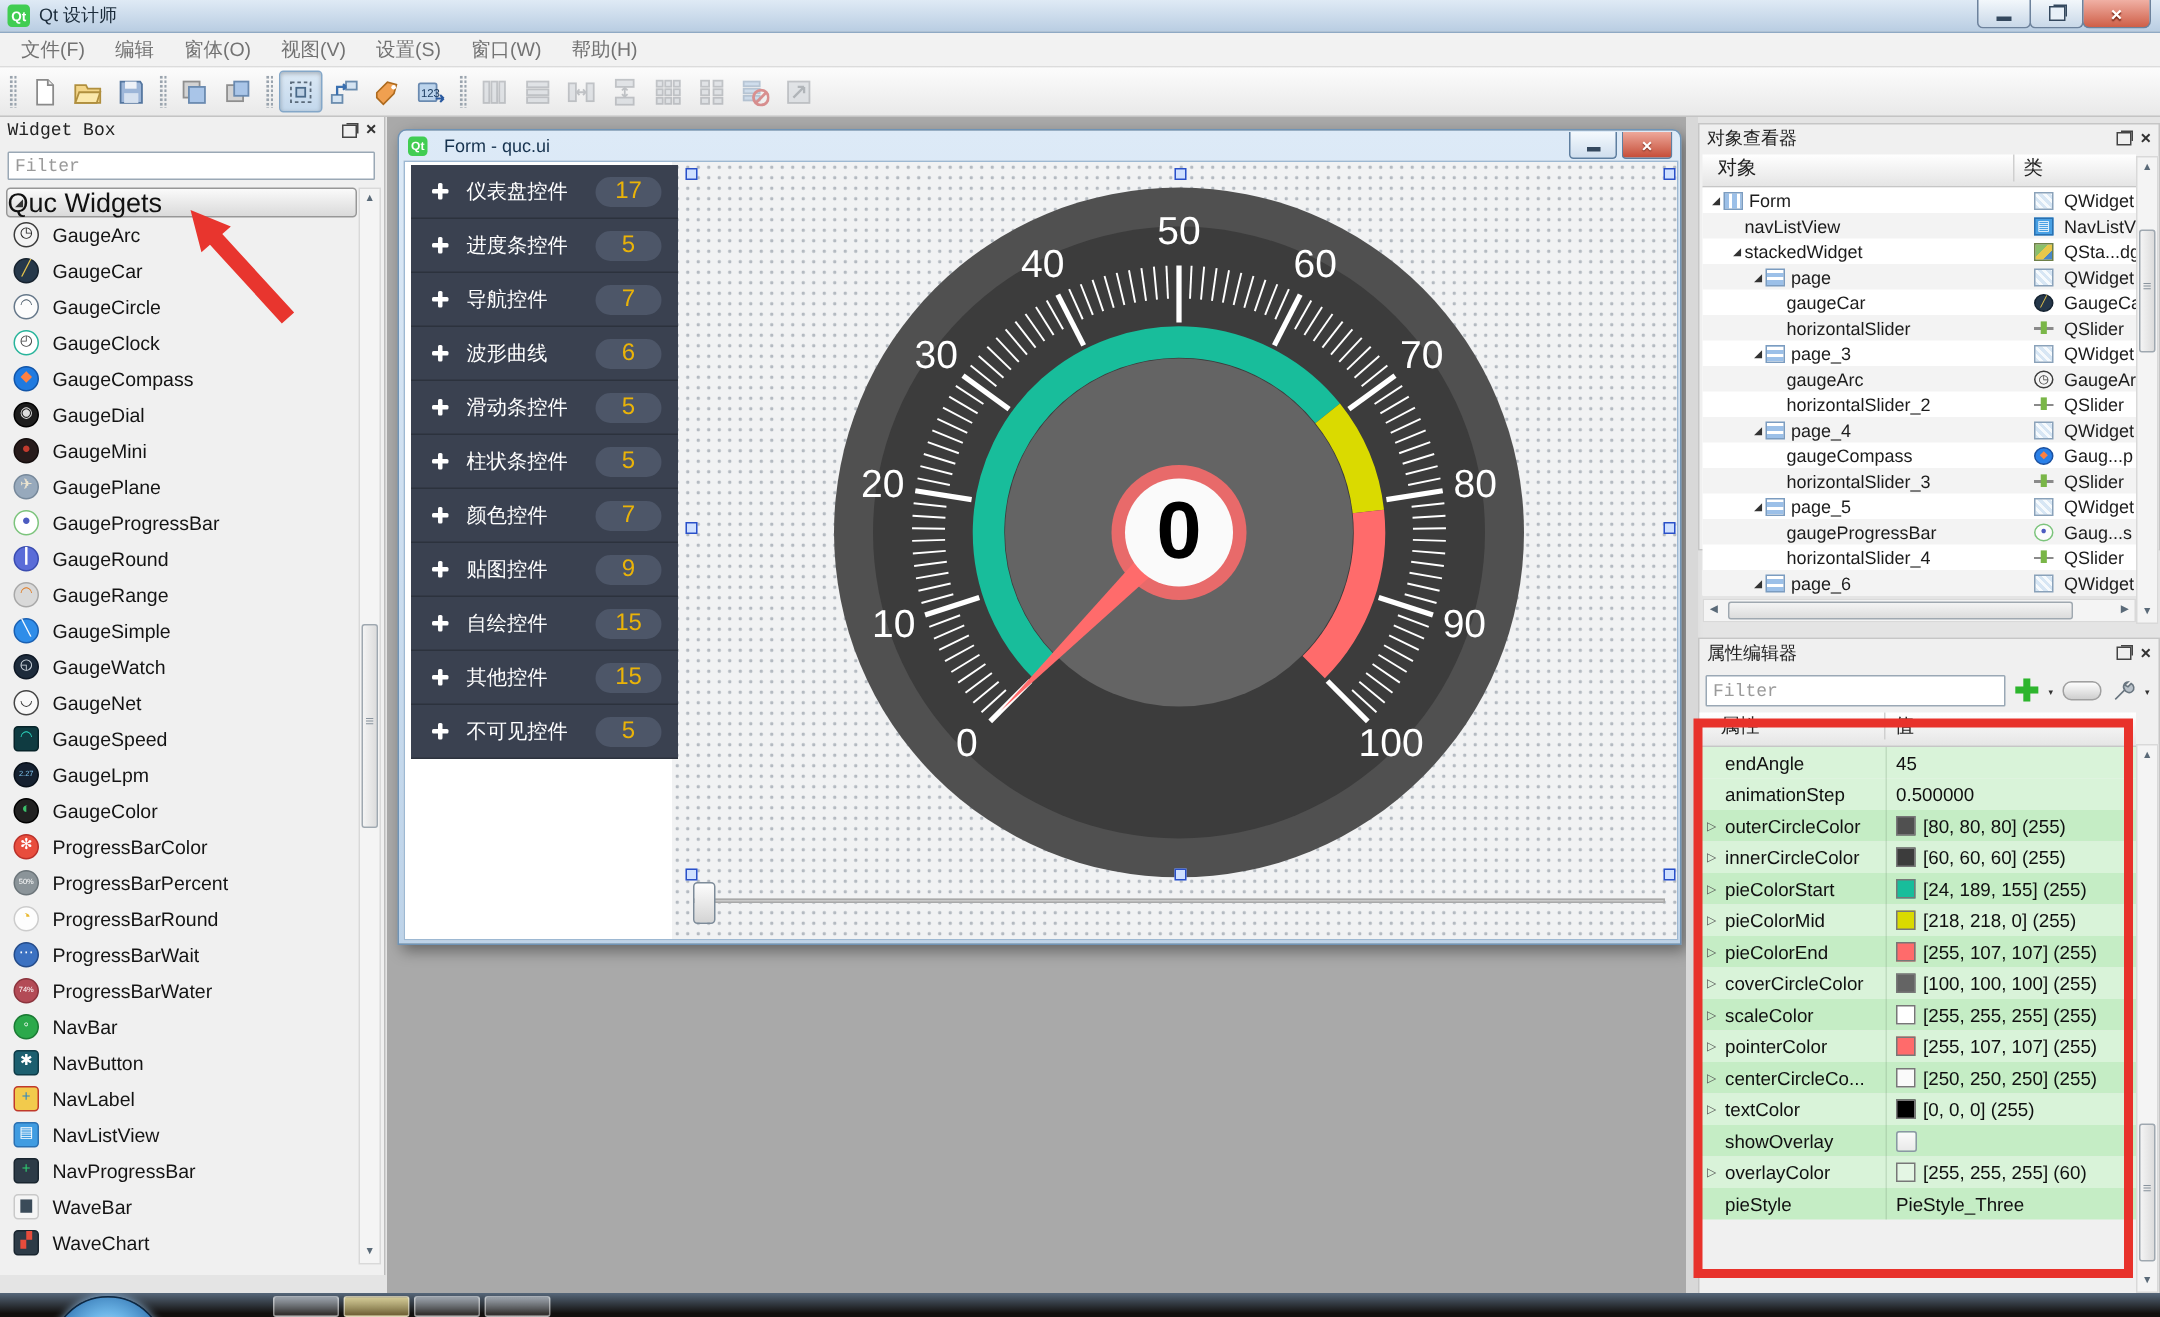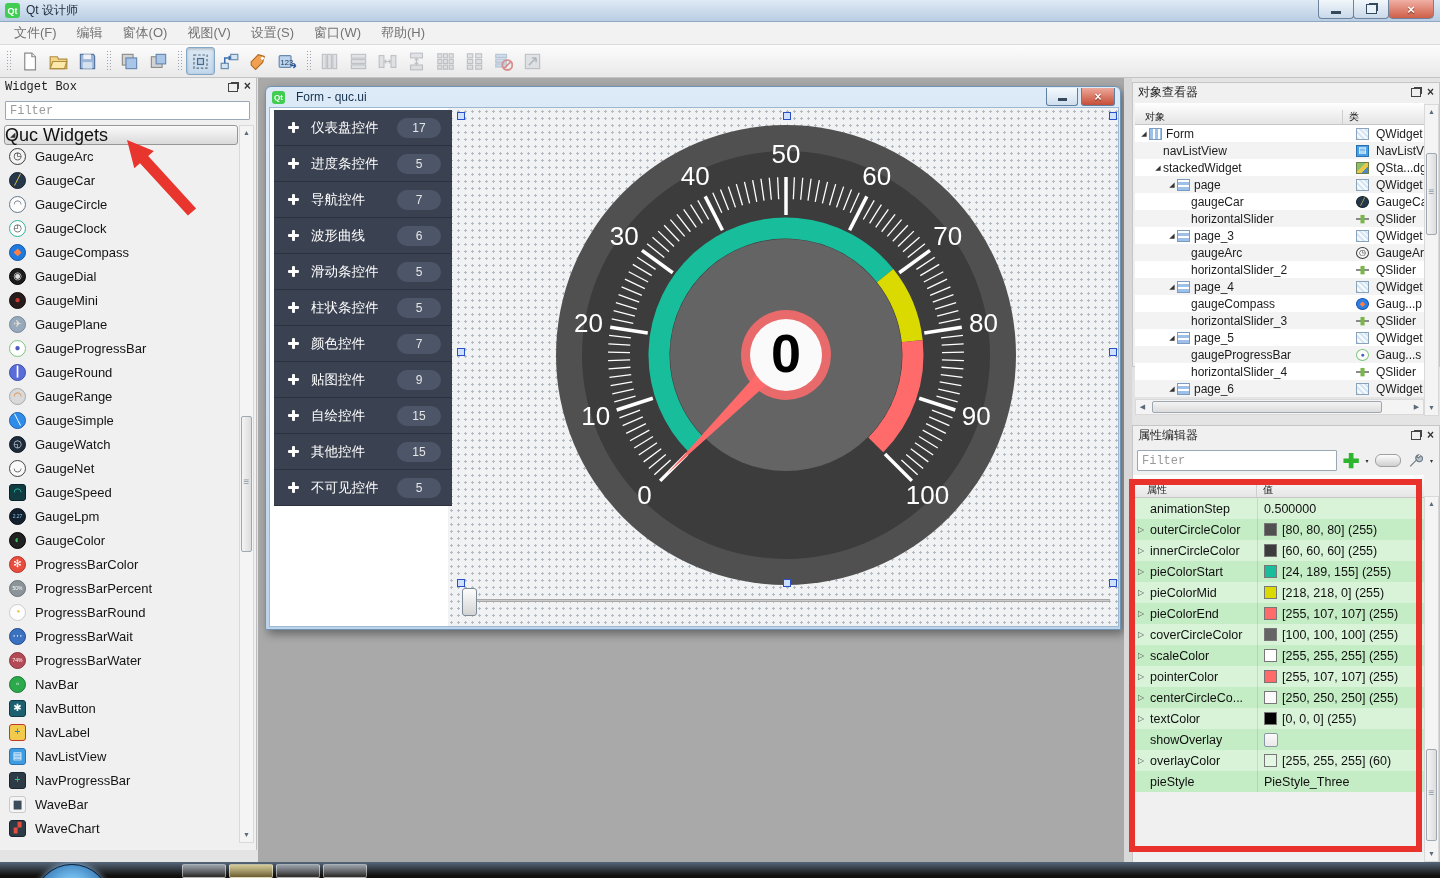--- a/index.html
+++ b/index.html
@@ -67,30 +67,30 @@
   .fbtn.close{width:32px;background:linear-gradient(#eda89a,#c64d38)}
   .form-content{position:absolute;left:3px;top:20px;width:850px;height:520px;background:#ffffff;border:1px solid #9db8d2;box-sizing:border-box}
   .dotgrid{left:178px;top:0;width:670px;height:518px;background-color:#f1f2f3;
            background-image:radial-gradient(circle,#b4bac1 1px,transparent 1.35px);background-size:7px 7px}
   .nav-list{left:4px;top:2px;width:178px}
   .nav-item{height:35px;background:#3a4150;border-bottom:1px solid #2c323d;display:flex;align-items:center}
   .nav-plus{width:11px;height:11px;margin:0 12px 0 14px;position:relative;flex:none}
   .nav-plus::before{content:"";position:absolute;left:0;top:4px;width:11px;height:3px;background:#fff;border-radius:1px}
   .nav-plus::after{content:"";position:absolute;left:4px;top:0;width:3px;height:11px;background:#fff;border-radius:1px}
   .nav-label{color:#ffffff;font-size:13.5px;flex:1}
-  .nav-badge{min-width:44px;height:20px;margin-right:11px;border-radius:10px;background:#4d5668;color:#e5e5e5;
-             font-size:12px;display:flex;align-items:center;justify-content:center;box-sizing:border-box;padding:0 6px}
+  .nav-badge{min-width:44px;height:20px;margin-right:11px;border-radius:10px;background:#4d5668;color:#eab308;
+             font-size:16px;display:flex;align-items:center;justify-content:center;box-sizing:border-box;padding:0 6px}
   .handle{position:absolute;width:6px;height:6px;background:#cfe0ff;border:1px solid #2a50c8;z-index:5}
   .slider{left:192px;top:480px;width:648px;height:26px}
   .groove{position:absolute;left:0;top:11px;width:648px;height:3px;background:#c9c9c9;border:1px solid #a8a8a8;box-sizing:border-box}
   .sl-handle{position:absolute;left:0;top:0;width:13px;height:26px;background:linear-gradient(#fdfdfd,#d4d4d4);
              border:1px solid #7d8b99;border-radius:3px}
   
   .col-hdr{display:flex;background:linear-gradient(#ffffff,#e5e5e5);border-bottom:1px solid #c6c6c6;
-           font-size:10px;color:#222;align-items:flex-end}
+           font-size:13px;color:#222;align-items:flex-start}
   .oi-row{display:flex;align-items:center;height:17px;font-size:12px;color:#1c1c1c;white-space:nowrap}
   .oi-row.alt{background:#f3f3f3}
   .oi-exp{width:10px;flex:none;font-size:7px;color:#333;text-align:center}
   .oi-icon{width:13px;height:12px;flex:none;margin-right:4px;display:flex;align-items:center;justify-content:center;
            font-size:9px;line-height:1;box-sizing:border-box}
   .oi-name{flex:1;overflow:hidden}
   .oi-cls{width:71px;flex:none;display:flex;align-items:center;gap:3px;overflow:hidden;padding-left:3px;height:100%;box-sizing:border-box}
   .pr-row{display:flex;height:21px;align-items:center;font-size:12.5px;color:#101010}
   .pr-row.e{background:#d9f3d9}.pr-row.o{background:#c5edc5}
   .pr-name{width:124px;flex:none;display:flex;align-items:center;gap:2px;padding-left:5px;height:100%;box-sizing:border-box}
@@ -818,20 +818,29 @@
       <span class="tinyarr">▾</span>
   </div>
   <div class="col-hdr" style="height:22px;margin-right:15px">
     <span style="padding-left:14px;width:124px;box-sizing:border-box;border-right:1px solid #cfcfcf">属性</span>
     <span style="padding-left:6px">值</span>
   </div>
   <div id="prop-rows" style="margin-right:15px">
       <div class="pr-row e">
         <span class="pr-name">
           <span class="pr-exp"></span>
+          <span>endAngle</span>
+        </span>
+        <span class="pr-val">
+          <span>45</span>
+        </span>
+      </div>
+      <div class="pr-row e">
+        <span class="pr-name">
+          <span class="pr-exp"></span>
           <span>animationStep</span>
         </span>
         <span class="pr-val">
           <span>0.500000</span>
         </span>
       </div>
       <div class="pr-row o">
         <span class="pr-name">
           <span class="pr-exp">▷</span>
           <span>outerCircleColor</span>

